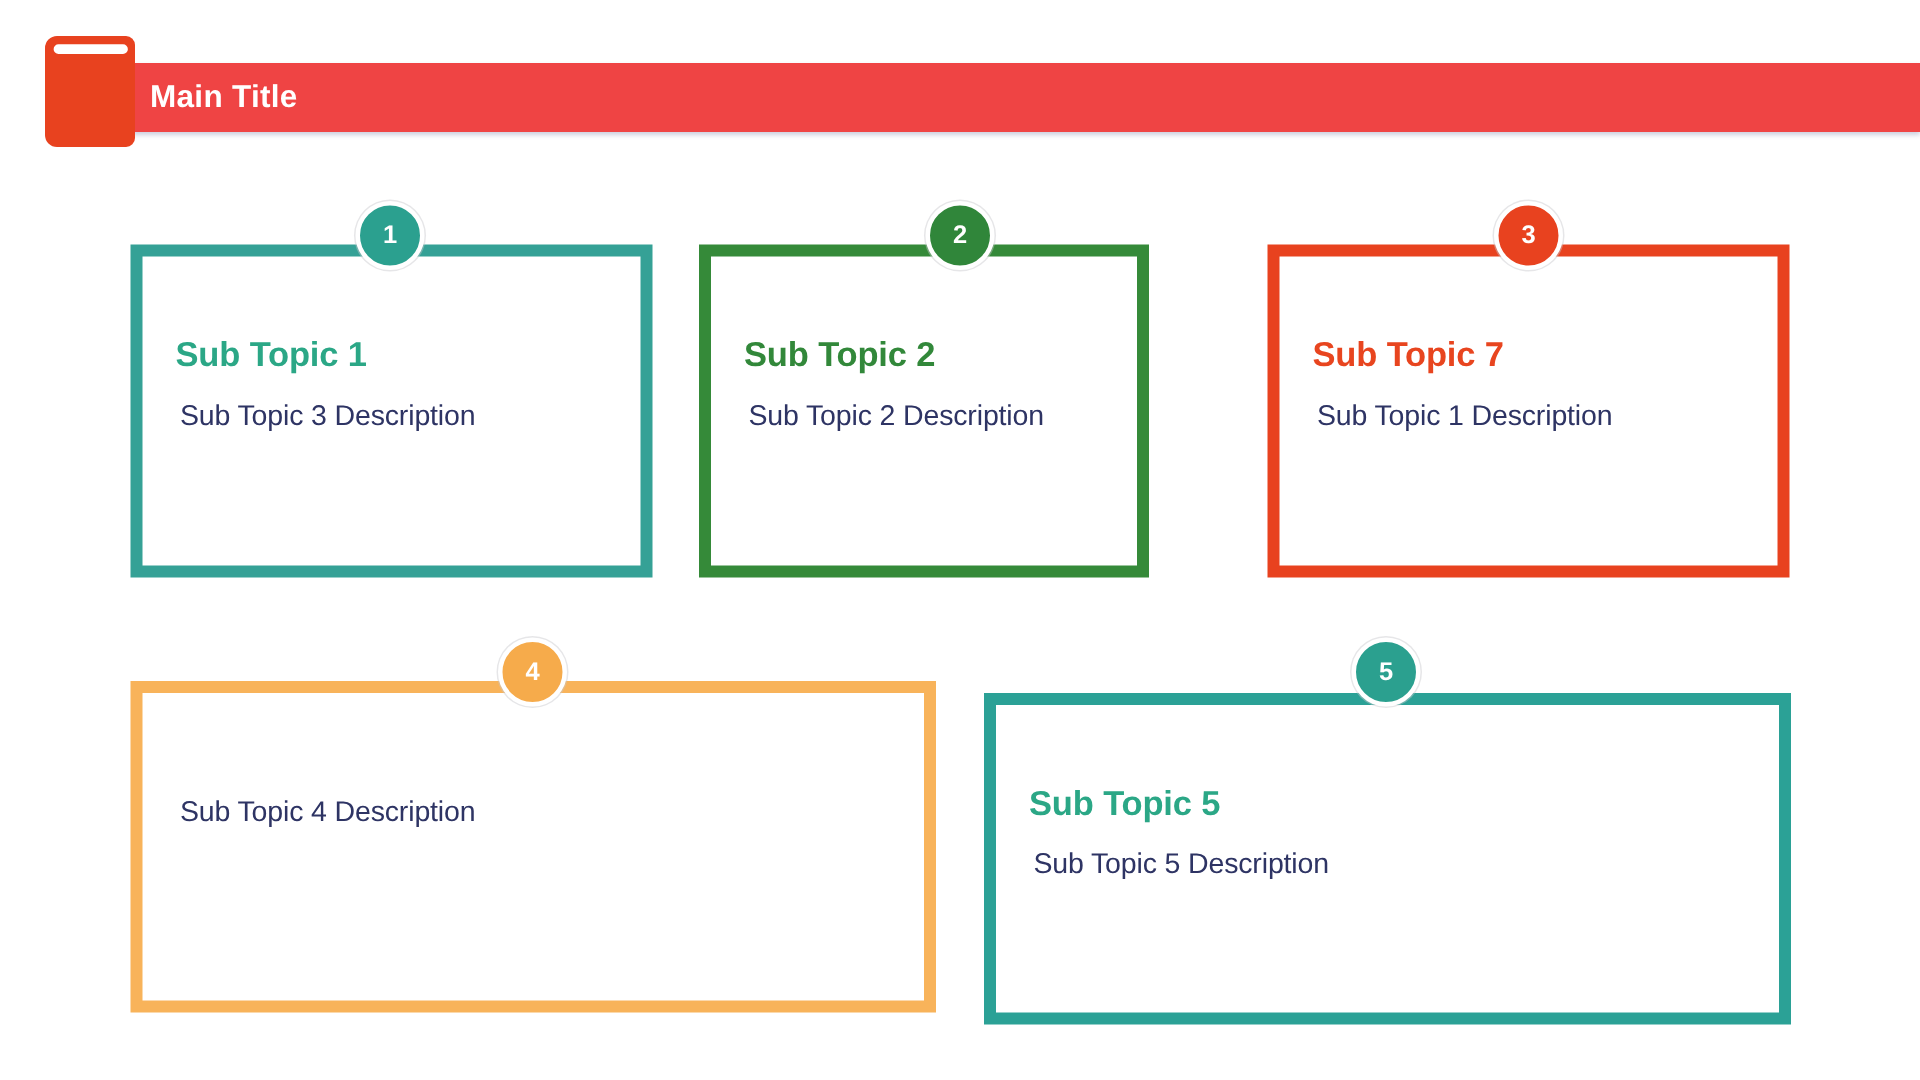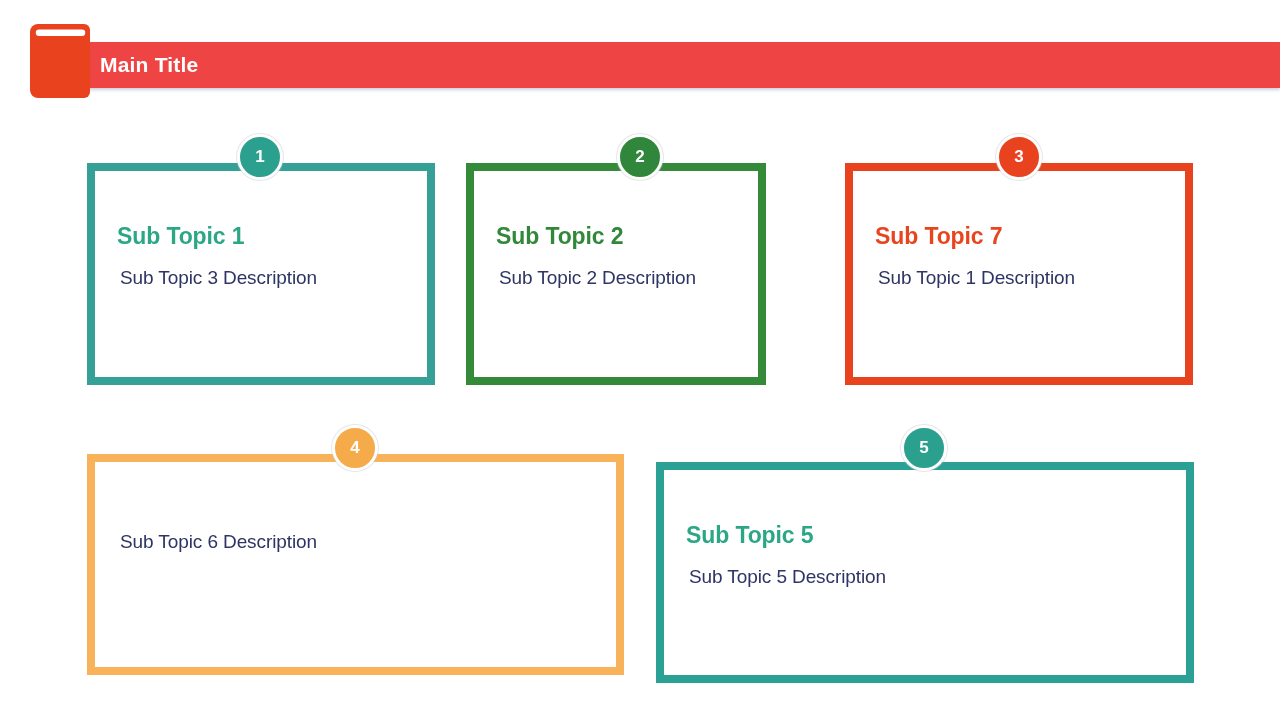--- a/index.html
+++ b/index.html
@@ -138,21 +138,21 @@
     <div class="badge" style="left: 617px; top: 134px; background: rgb(48, 134, 58);">2</div>
     <div class="card" style="left: 845px; top: 163px; width: 348px; height: 222px; border-color: rgb(232, 66, 31);">
       <div class="card-body">
         <div class="card-heading" style="color: rgb(232, 69, 31);">Sub Topic 7</div>
         <div class="card-desc">Sub Topic 1 Description</div>
       </div>
     </div>
     <div class="badge" style="left: 996px; top: 134px; background: rgb(232, 66, 31);">3</div>
     <div class="card" style="left: 87px; top: 454px; width: 537px; height: 221px; border-color: rgb(248, 179, 90);">
       <div class="card-body">
-        <div class="card-desc">Sub Topic 6 Description</div>
+        <div class="card-desc">Sub Topic 4 Description</div>
       </div>
     </div>
     <div class="badge" style="left: 332px; top: 425px; background: rgb(246, 171, 75);">4</div>
     <div class="card" style="left: 656px; top: 462px; width: 538px; height: 221px; border-color: rgb(43, 161, 150); padding-left: 39px;">
       <div class="card-body">
         <div class="card-heading" style="color: rgb(43, 167, 134);">Sub Topic 5</div>
         <div class="card-desc">Sub Topic 5 Description</div>
       </div>
     </div>
     <div class="badge" style="left: 901px; top: 425px; background: rgb(43, 160, 143);">5</div>

